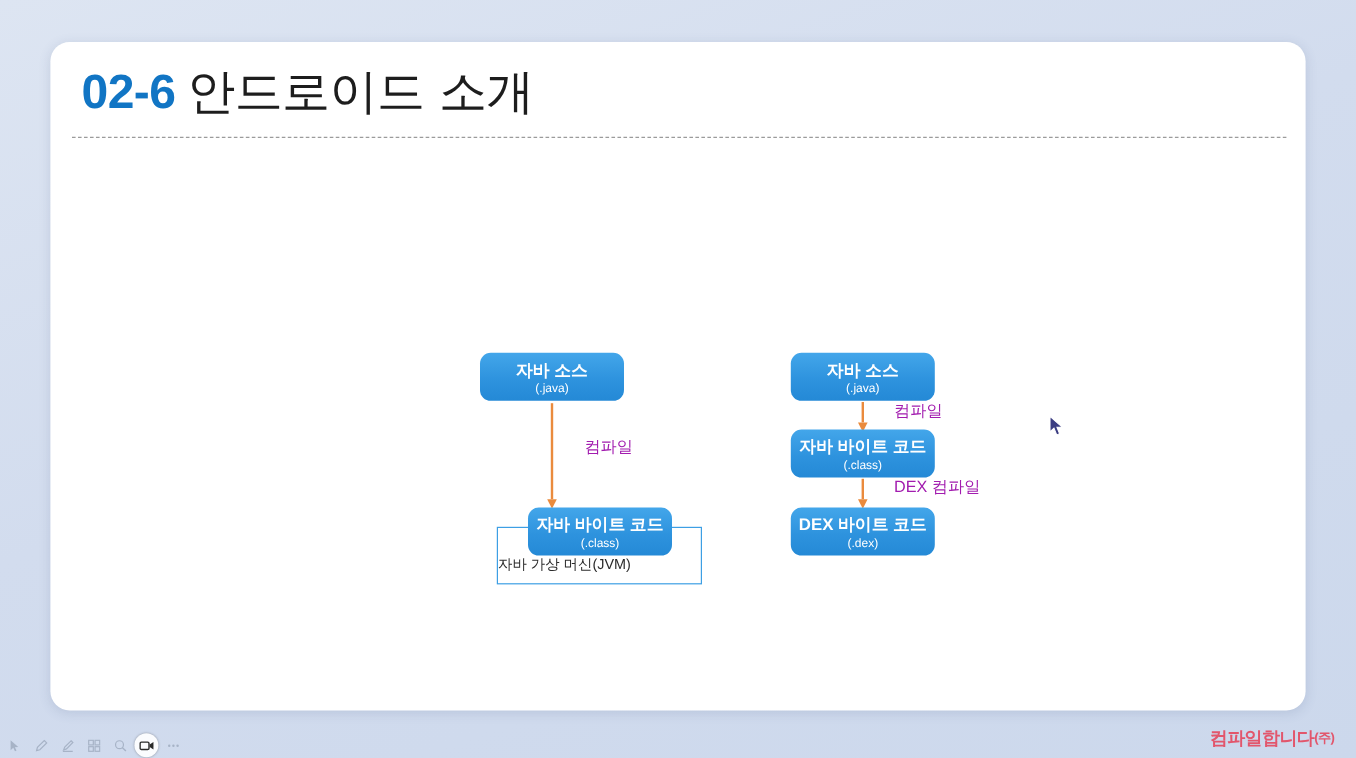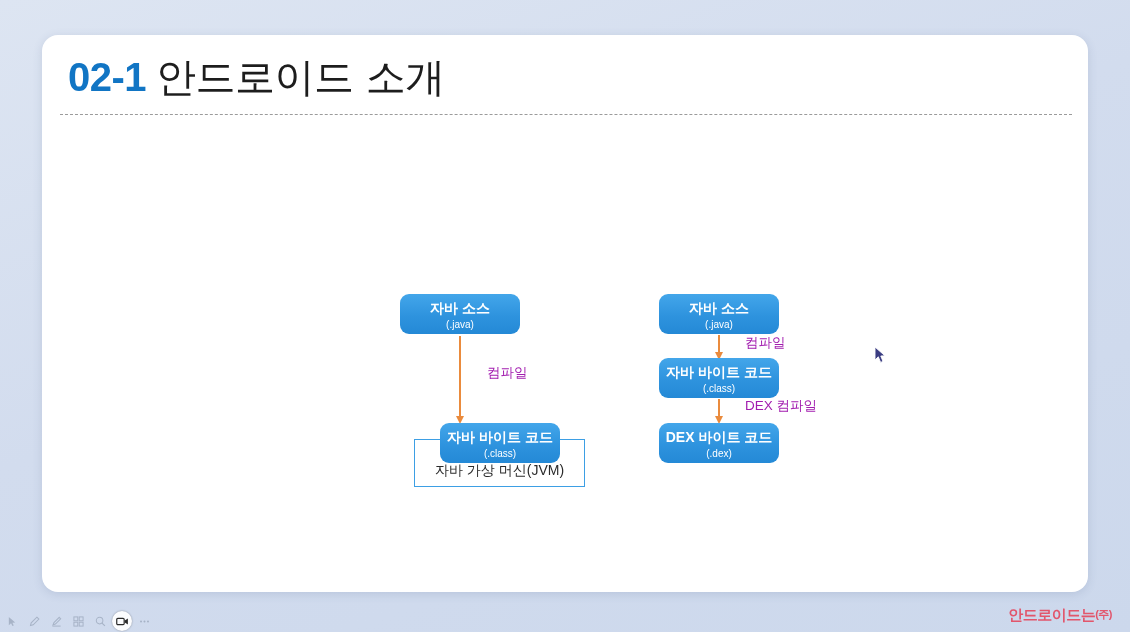--- a/index.html
+++ b/index.html
@@ -137,22 +137,21 @@
   .runtime-box {
     position: absolute;
     border: 1px solid #3d9fe4;
     background: #ffffff;
     box-sizing: border-box;
     z-index: 1;
   }
   .runtime-label {
     position: absolute;
     width: 100%;
-    text-align: center;
-    font-size: 14px;
+    font-size: 12px;
     color: #2b2b2b;
     white-space: nowrap;
   }
 
   
   .arrow {
     position: absolute;
     z-index: 2;
   }
   .arrow .shaft {
@@ -234,21 +233,21 @@
   .tool-btn svg { display: block; }
 </style>
 </head>
 <body>
 
 <div id="slide-viewport">
 
   <div id="slide-card">
 
     <div id="slide-title">
-      <span class="num">02-1</span><span class="txt">안드로이드 소개</span>
+      <span class="num">02-6</span><span class="txt">안드로이드 소개</span>
     </div>
     <div id="title-rule"></div>
 
 
     <div id="diagram-area">
 
       <div class="flow-col" id="flow-jvm">
 
         <div class="node-box" style="left:28px; top:44px; width:120px; height:40px;">
           <span class="node-title">자바 소스</span>
@@ -299,21 +298,21 @@
         <div class="node-box" style="left:69px; top:173px; width:120px; height:40px;">
           <span class="node-title">DEX 바이트 코드</span>
           <span class="node-sub">(.dex)</span>
         </div>
       </div>
 
     </div>
   </div>
 
   <div id="publisher-logo">
-    <span>안드로이드는</span><span class="suffix">(주)</span>
+    <span>컴파일합니다</span><span class="suffix">(주)</span>
   </div>
 
   <div id="presenter-toolbar">
     <div class="tool-btn">
       <svg width="11" height="11" viewBox="0 0 12 12">
           <path d="M2 1 L2 10 L4.4 7.8 L6 11 L7.4 10.3 L5.9 7.3 L9 7.2 Z" fill="#4a5a70"></path>
         </svg>
     </div>
     <div class="tool-btn">
       <svg width="11" height="11" viewBox="0 0 12 12">

